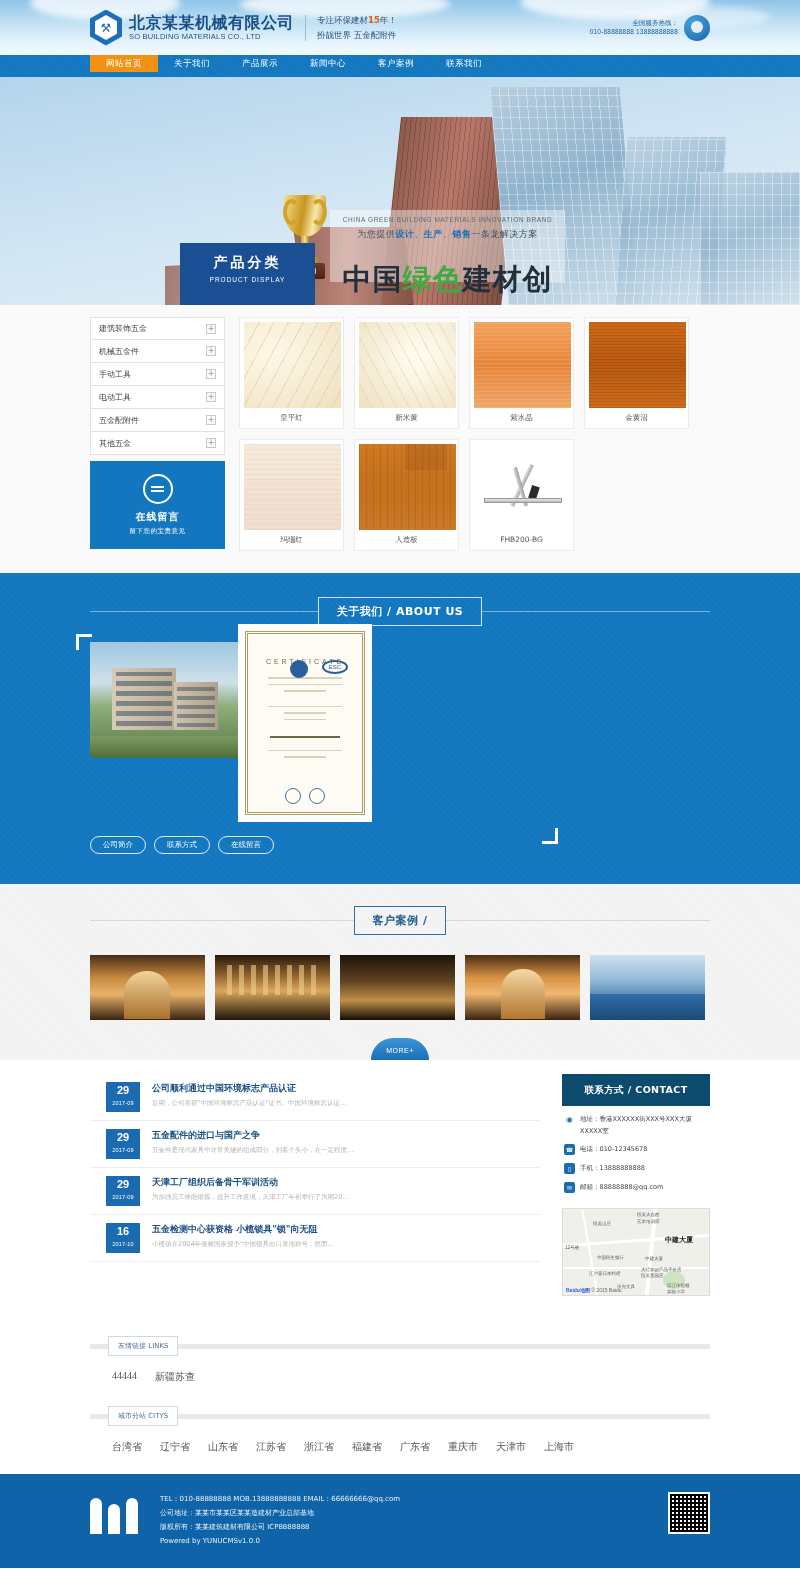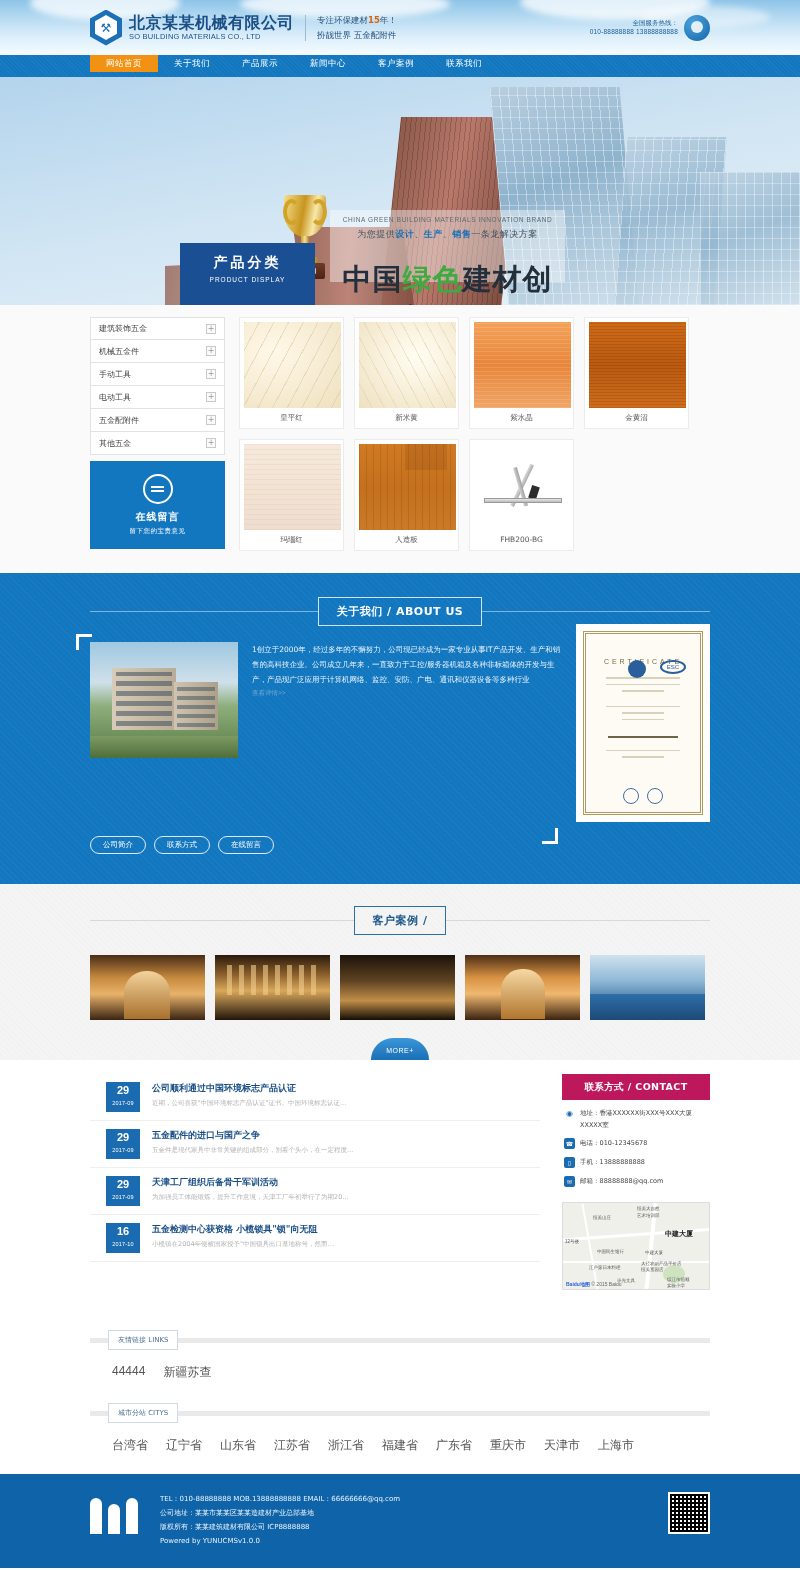--- a/index.html
+++ b/index.html
@@ -323,21 +323,21 @@
     padding-top:3px; margin-right:12px;
   }
   .nd-d { font-size:11px; font-weight:bold; line-height:1; }
   .nd-m { font-size:5.5px; margin-top:4px; letter-spacing:.2px; }
   .news-txt { flex:1; }
   .news-title { font-size:9px; color:#1a4f86; font-weight:bold; font-family:"DejaVu Sans",sans-serif; }
   .news-desc { font-size:6.5px; color:#b3b3b3; margin-top:4px; font-family:"DejaVu Sans",sans-serif; }
 
   .contact-col { width:148px; flex:0 0 148px; }
   .contact-head {
-    background:#be185d; color:#fff; height:26px; display:flex; align-items:center;
+    background:#0c4a6e; color:#fff; height:32px; display:flex; align-items:center;
     justify-content:center; font-size:9.5px; font-weight:bold; letter-spacing:.4px;
     font-family:"DejaVu Sans",sans-serif;
   }
   .contact-list { padding: 8px 2px 6px 2px; }
   .c-row { display:flex; margin-bottom: 7px; }
   .c-ico {
     width:11px;height:11px;flex:0 0 11px;margin-right:5px;color:#1b6bb0;font-size:8px;
     display:flex;align-items:center;justify-content:center;
   }
   .c-ico.sq { background:#1b6bb0; color:#fff; border-radius:2px; font-size:6px;}
@@ -356,21 +356,21 @@
   
   .links-sect { background:#fff; padding: 6px 0 20px 0; }
   .links-inner { width:620px; margin:0 auto; }
   .lk-head { display:flex; align-items:center; margin-top: 10px; }
   .lk-bar { flex:1; height:5px; background:#e9e9e9; }
   .lk-title {
     border:1px solid #cfd9e3; color:#4a6f92; font-size:7px; padding:4px 9px;
     font-family:"DejaVu Sans",sans-serif; background:#fff; white-space:nowrap;
   }
   .lk-body { padding: 14px 22px 0 22px; display:flex; flex-wrap:wrap; gap:18px; }
-  .lk-item { font-size:12px; color:#555; font-family:Liberation Sans, sans-serif; cursor:pointer; }
+  .lk-item { font-size:10px; color:#555; font-family:Liberation Serif, serif; cursor:pointer; }
 
   
   .footer { background:#0f63a8; padding: 18px 0 20px 0; color:#fff; }
   .foot-inner { width:620px; margin:0 auto; display:flex; align-items:flex-start; }
   .foot-logo {
     width:54px;height:42px;flex:0 0 54px;margin-right:16px;position:relative;
   }
   .fl-bar{position:absolute;bottom:0;width:12px;background:#fff;border-radius:6px 6px 0 0;}
   .foot-txt { flex:1; }
   .ft-line { font-size:7px; line-height:2.0; color:#eaf4fb; font-family:"DejaVu Sans",sans-serif;}
@@ -557,24 +557,20 @@
       <div class="sect-title">关于我们 / ABOUT US</div>
       <div class="sect-line"></div>
     </div>
     <div class="about-body">
       <div class="corner-tl"></div>
       <div class="corner-br"></div>
       <div class="about-img">
         <div class="ai-b1"></div>
           <div class="ai-b2"></div>
           <div class="ai-road"></div>
-      </div>
-      <div class="about-text">
-        <div class="about-p">1创立于2000年，经过多年的不懈努力，公司现已经成为一家专业从事IT产品开发、生产和销售的高科技企业。公司成立几年来，一直致力于工控/服务器机箱及各种非标箱体的开发与生产，产品现广泛应用于计算机网络、监控、安防、广电、通讯和仪器设备等多种行业</div>
-        <div class="about-more">查看详情&gt;&gt;</div>
       </div>
       <div class="cert">
         <div class="cert-in">
           <div class="cert-seal"></div>
           <div class="cert-esc">ESC</div>
           <div class="cert-t">CERTIFICATE</div>
           <div class="cert-line" style="margin-top:12px;"></div>
           <div class="cert-line"></div>
           <div class="cert-line s"></div>
           <div class="cert-line" style="margin-top:14px;"></div>

